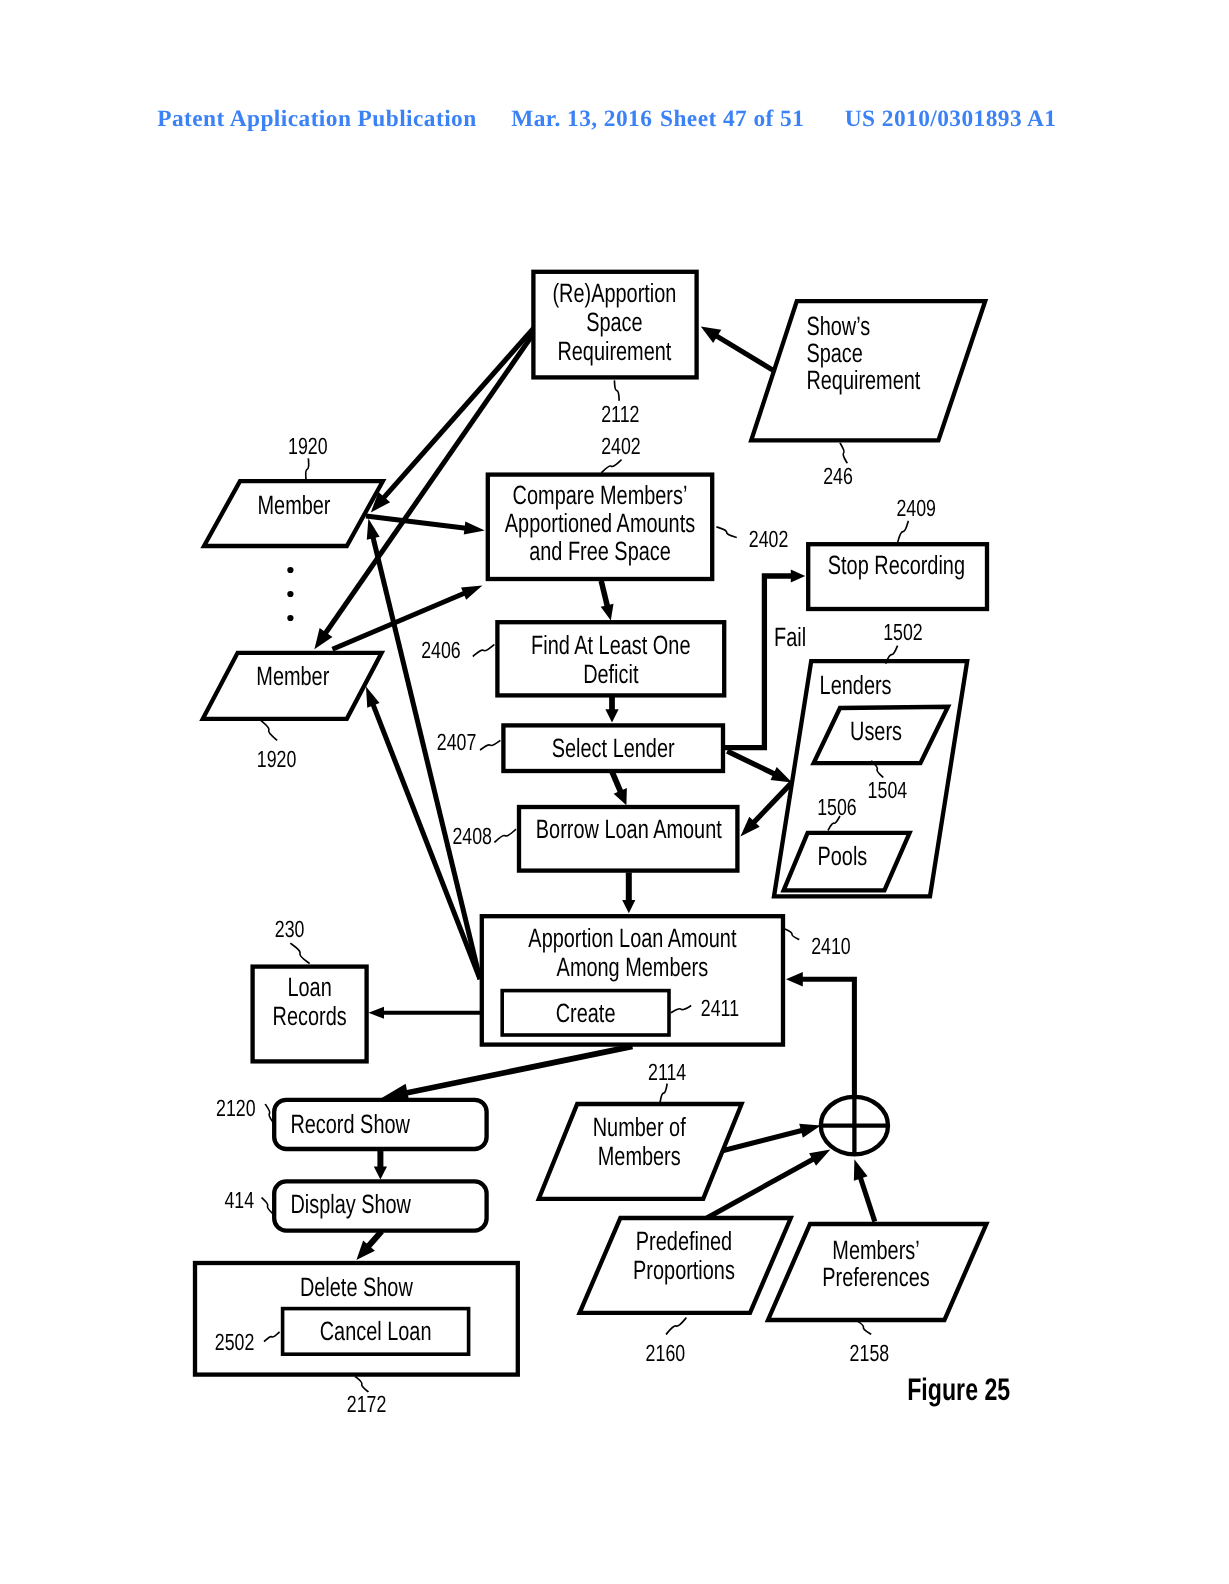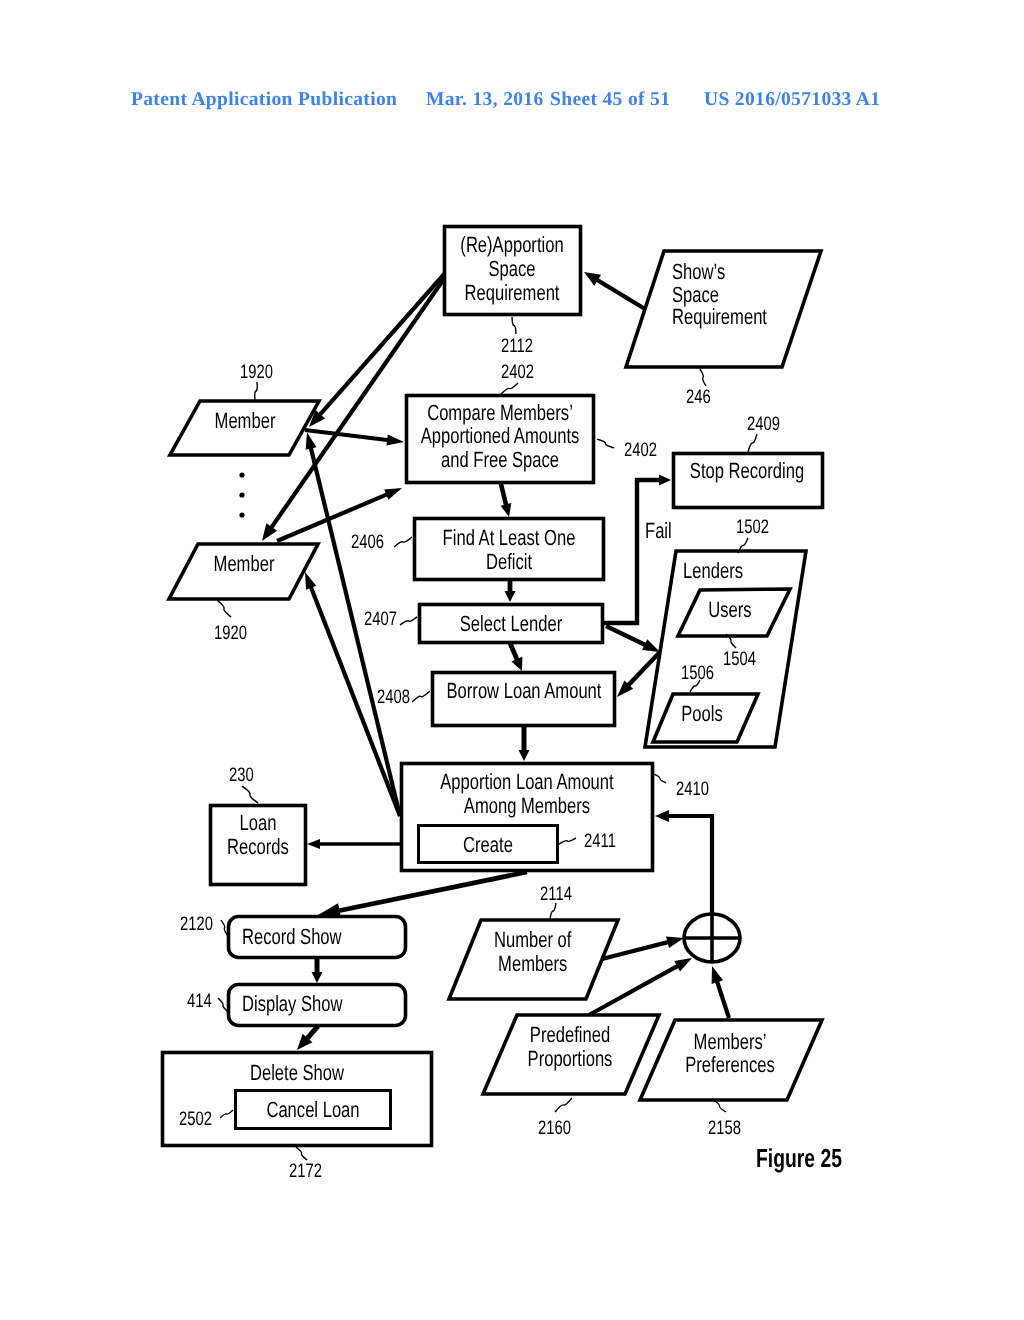--- a/index.html
+++ b/index.html
@@ -15,22 +15,22 @@
   text,.hdr{-webkit-font-smoothing:antialiased;}
   text{font-family:"Liberation Sans",sans-serif;fill:#000;}
 </style>
 </head>
 <body>
 
 <div id="page">
   <div class="hdr">
     <span id="h1">Patent Application Publication</span>
     <span id="h2">Mar. 13, 2016</span>
-    <span id="h3">Sheet 45 of 51</span>
-    <span id="h4">US 2016/0571033 A1</span>
+    <span id="h3">Sheet 47 of 51</span>
+    <span id="h4">US 2010/0301893 A1</span>
   </div>
   <svg id="fig" width="1024" height="1320" viewBox="0 0 1024 1320">
     <defs>
       <style>
         .bx{fill:#fff;stroke:#000;stroke-width:3.6;}
         .bxt{fill:#fff;stroke:#000;stroke-width:3.0;}
         .pg{fill:#fff;stroke:#000;stroke-width:3.6;stroke-linejoin:miter;}
         .ar{stroke:#000;stroke-width:3.6;fill:none;}
         .arh{fill:#000;stroke:none;}
         .lead{stroke:#000;stroke-width:1.4;fill:none;}

